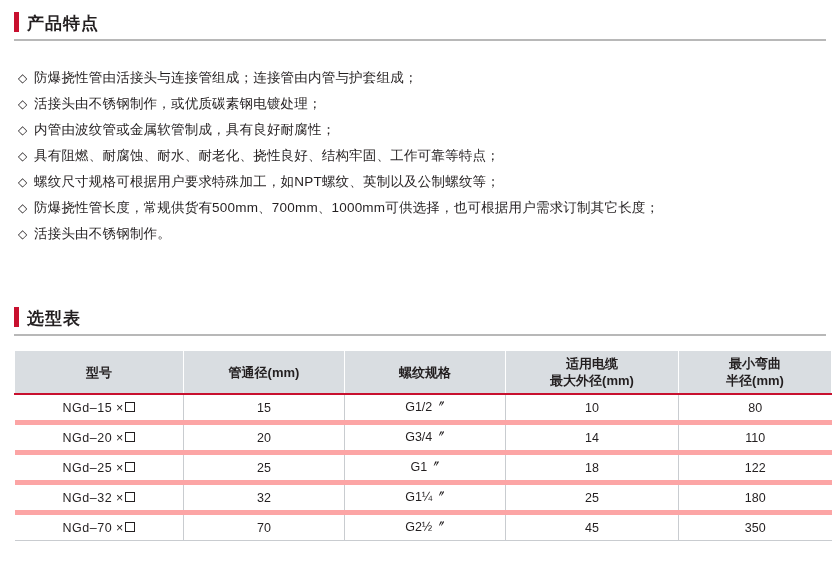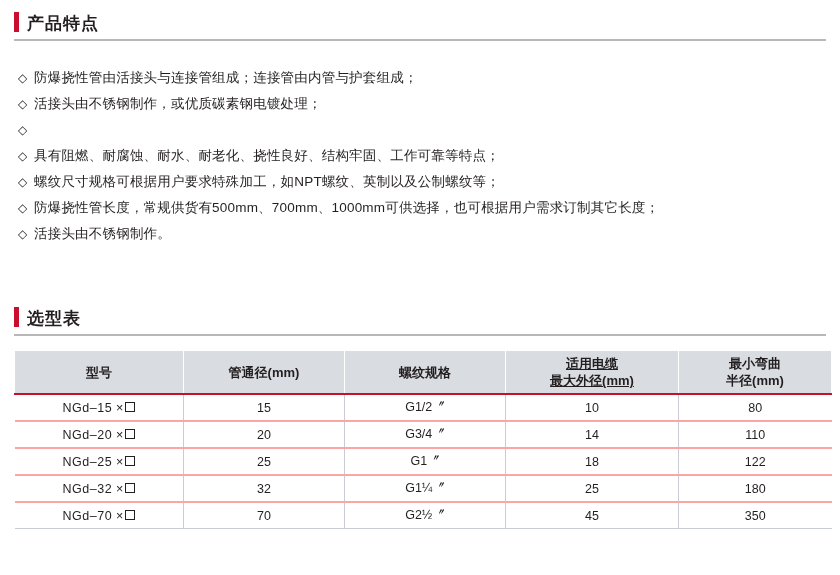--- a/index.html
+++ b/index.html
@@ -83,21 +83,21 @@
     border-bottom: 2px solid #c8102e;
     font-size: 13px;
     font-weight: bold;
     color: #231f20;
     height: 38px;
     line-height: 17px;
     text-align: center;
     padding: 2px 0;
   }
   table.spec td {
-    border-bottom: 2px solid #fca5a5;
+    border-bottom: 5px solid #fca5a5;
     border-left: 1px solid #c9ccd0;
     font-size: 12.5px;
     text-align: center;
     height: 23px;
     color: #231f20;
   }
   table.spec td:first-child {
     border-left: none;
   }
   table.spec tr:last-child td {
@@ -112,21 +112,21 @@
     height: 8px;
     border: 1px solid #231f20;
     vertical-align: baseline;
     position: relative;
     top: 0px;
     margin-left: 1px;
   }
   .col-a { width: 168px; }
   .col-b { width: 160px; }
   .col-c { width: 160px; margin-left: 28px; }
-  .col-d { width: 172px; text-decoration: underline; }
+  .col-d { width: 172px; }
   .col-e { width: 152px; }
 </style>
 </head>
 <body>
 
 <div class="page">
 
   <div class="section-head" style="margin-top:12px;">
     <div class="bar"></div>
     <div class="title">产品特点</div>
@@ -137,20 +137,21 @@
     <div class="feature-row">
       <span class="dia">◇</span>
       <span class="txt">防爆挠性管由活接头与连接管组成；连接管由内管与护套组成；</span>
     </div>
     <div class="feature-row">
       <span class="dia">◇</span>
       <span class="txt">活接头由不锈钢制作，或优质碳素钢电镀处理；</span>
     </div>
     <div class="feature-row">
       <span class="dia">◇</span>
+      <span class="txt">内管由波纹管或金属软管制成，具有良好耐腐性；</span>
     </div>
     <div class="feature-row">
       <span class="dia">◇</span>
       <span class="txt">具有阻燃、耐腐蚀、耐水、耐老化、挠性良好、结构牢固、工作可靠等特点；</span>
     </div>
     <div class="feature-row">
       <span class="dia">◇</span>
       <span class="txt">螺纹尺寸规格可根据用户要求特殊加工，如NPT螺纹、英制以及公制螺纹等；</span>
     </div>
     <div class="feature-row">

